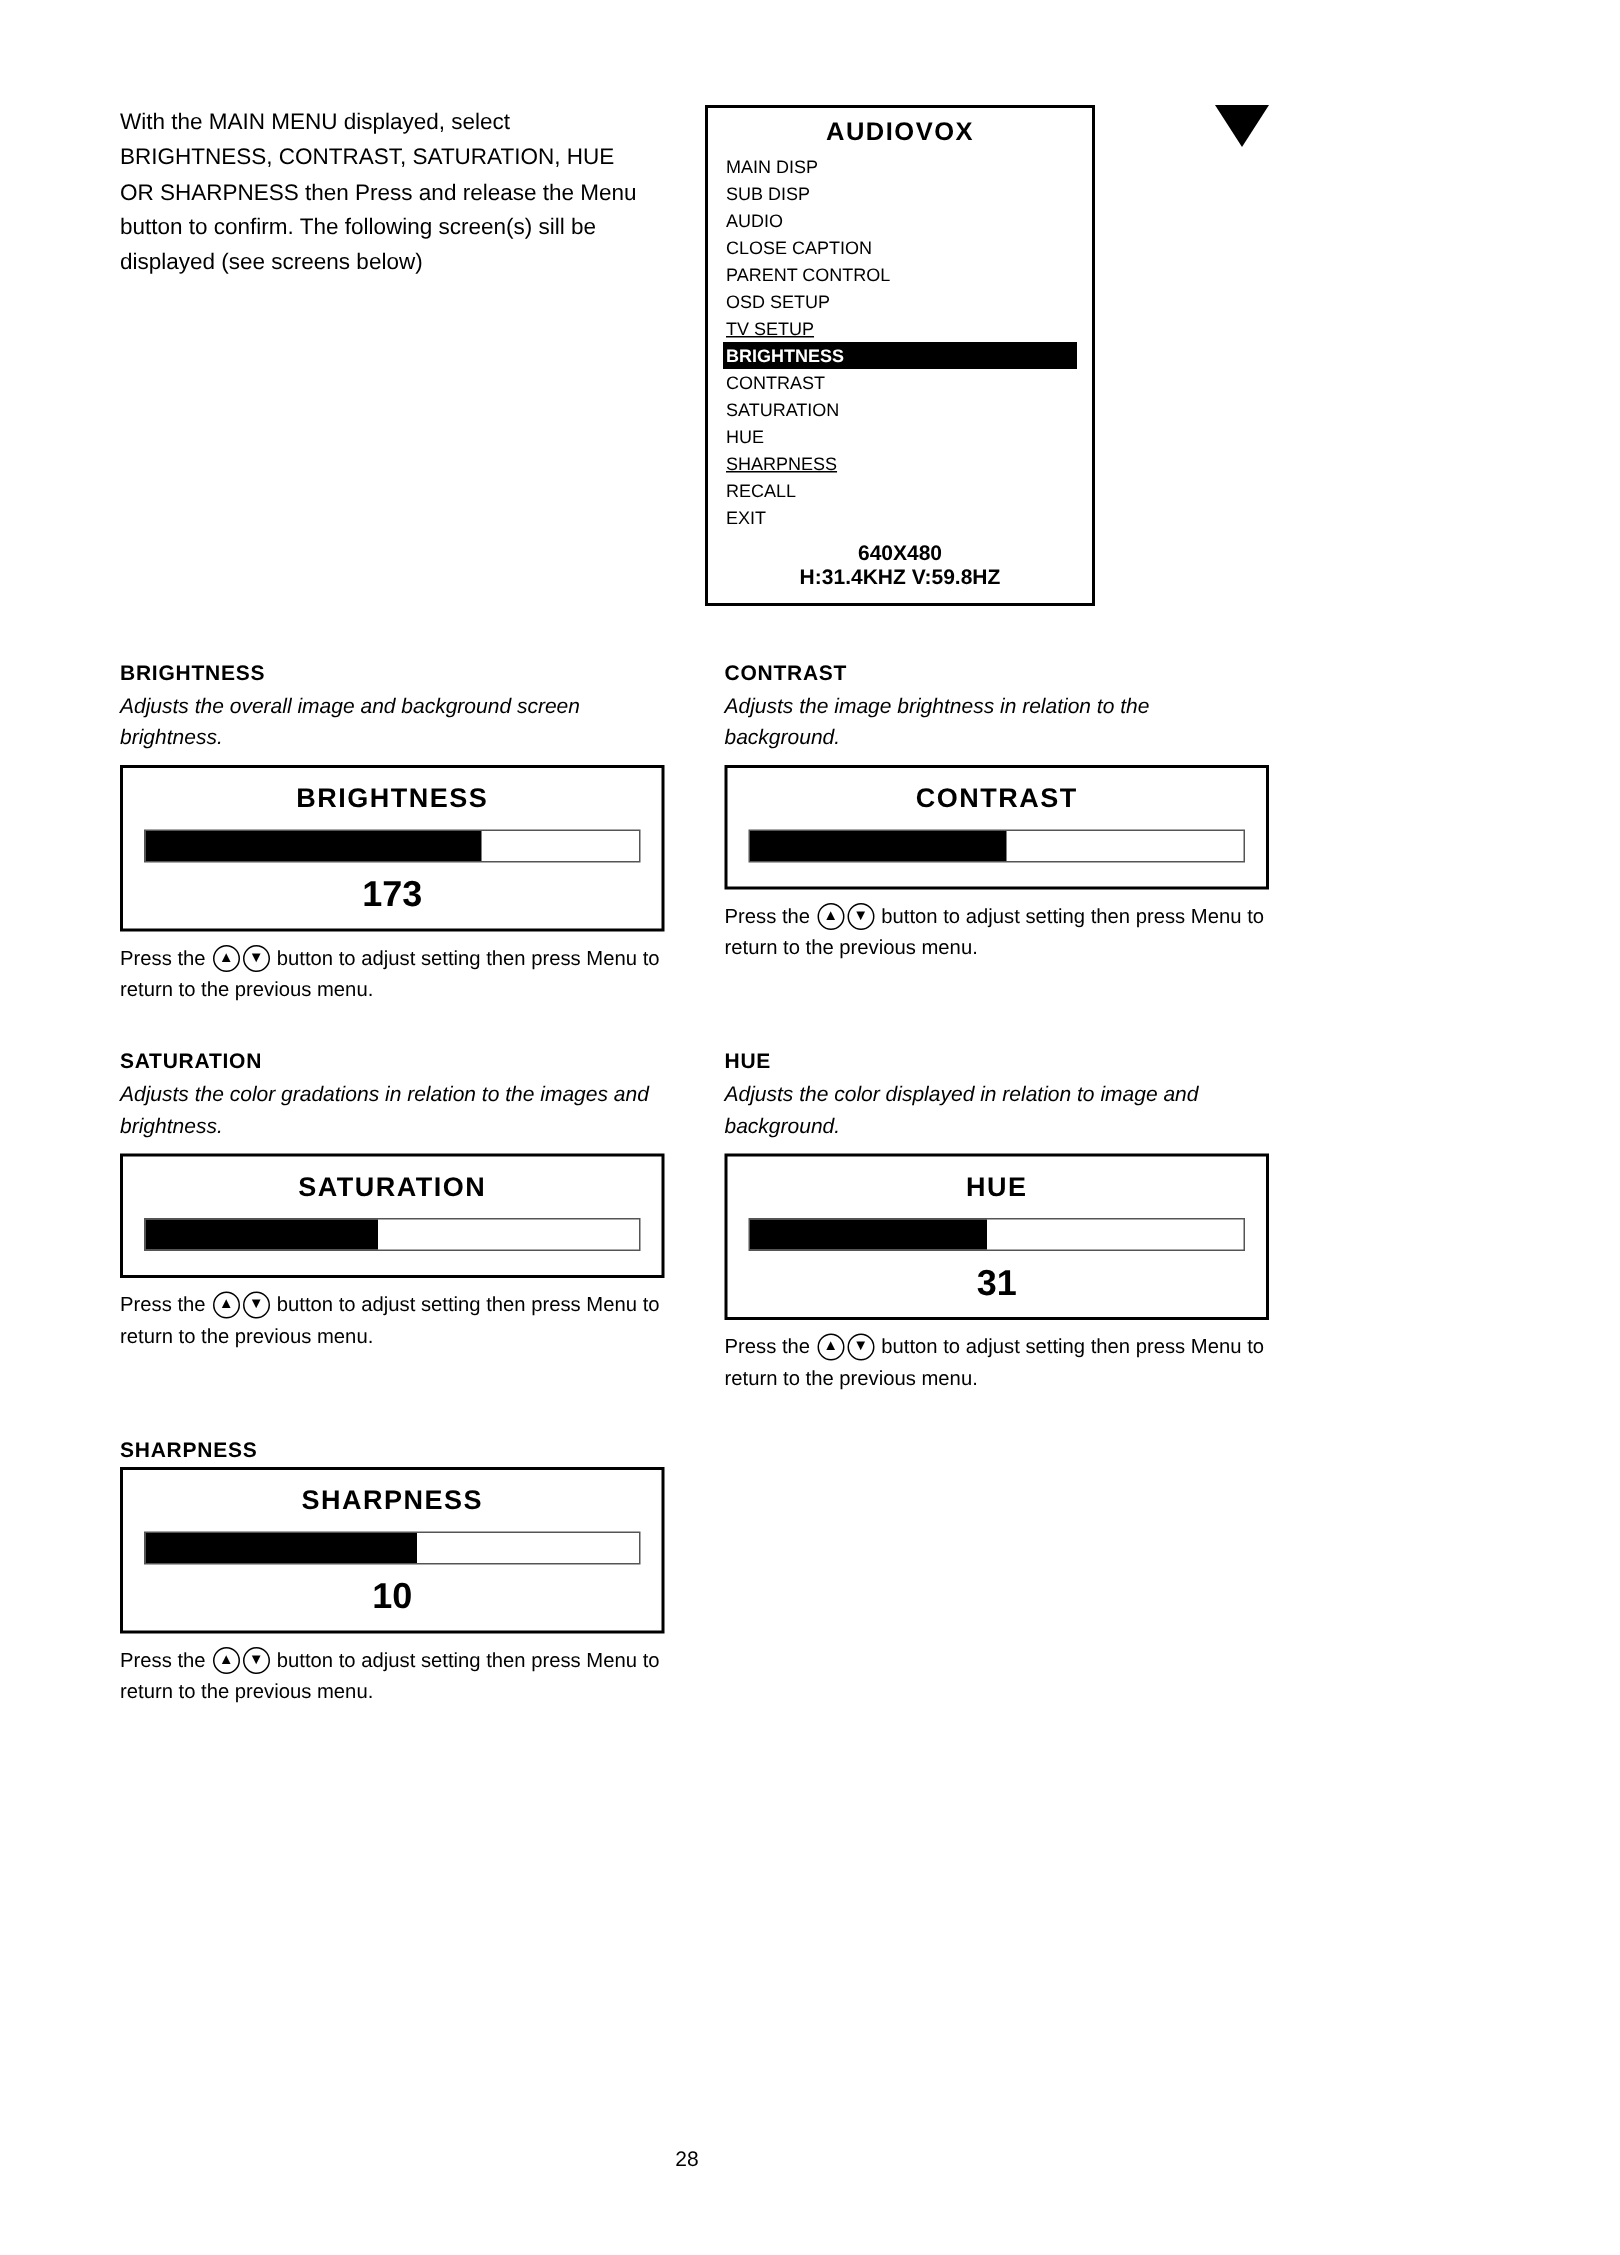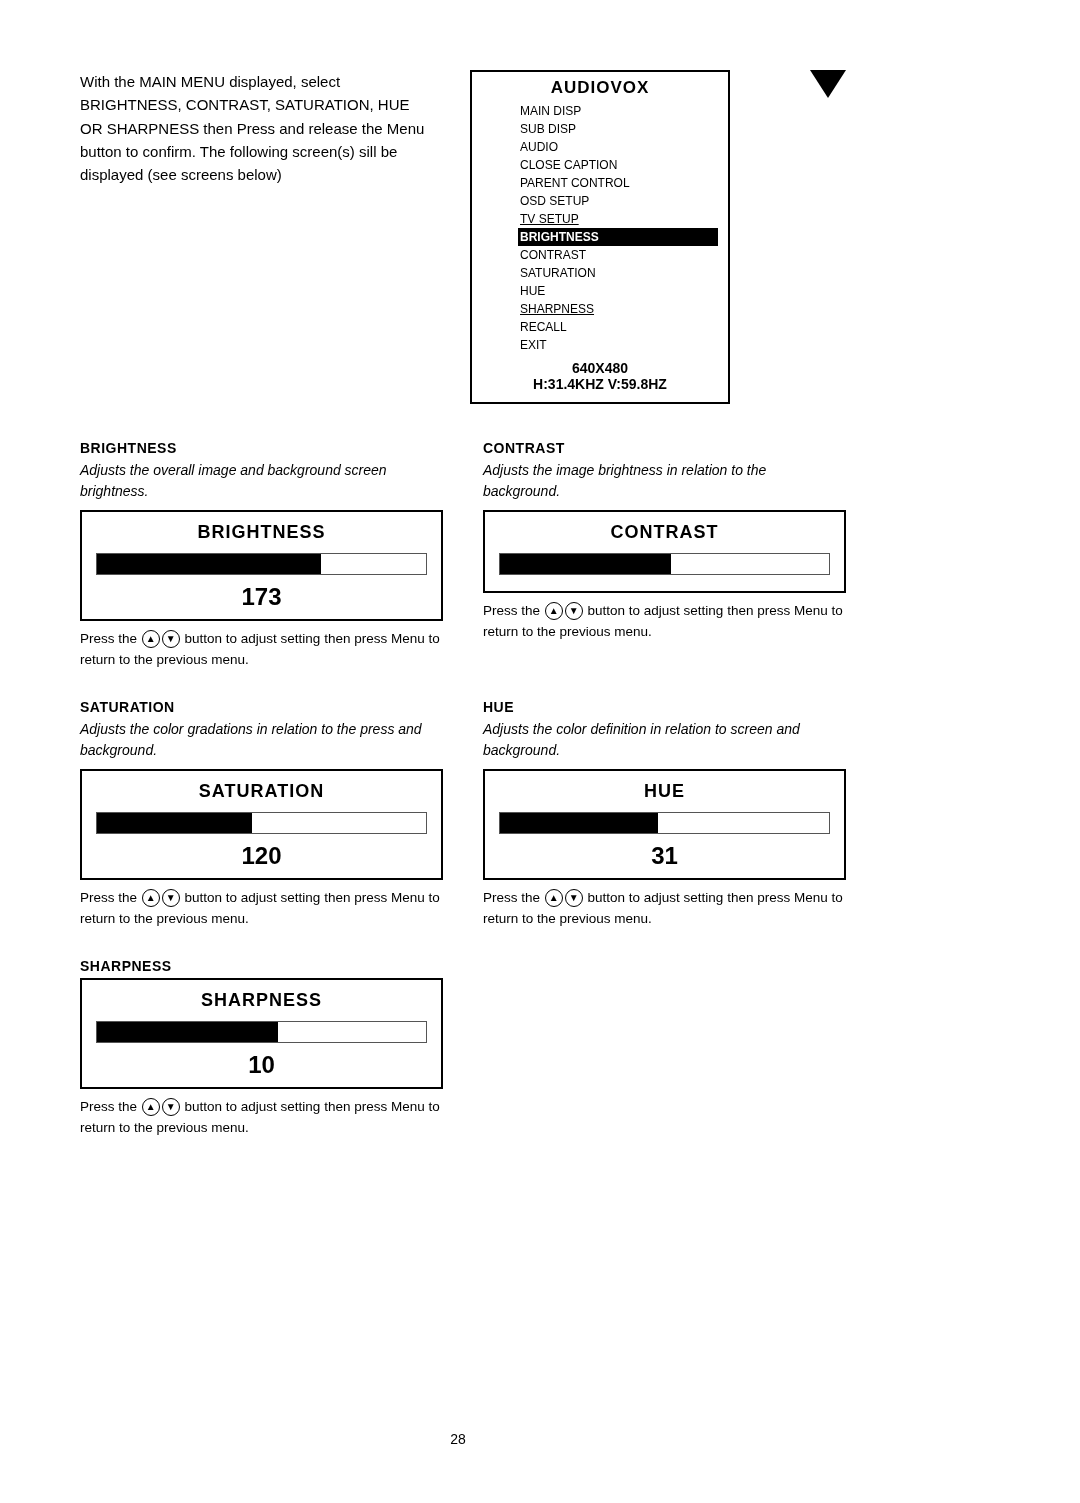--- a/index.html
+++ b/index.html
@@ -50,21 +50,20 @@
       font-size: 17px;
       font-weight: bold;
       text-align: center;
       letter-spacing: 1px;
       margin-bottom: 4px;
     }
     .menu-items {
       font-size: 12px;
       line-height: 1.5;
       list-style: none;
-      margin-left: 36px;
     }
     .menu-items li {
       padding: 0 2px;
     }
     .menu-items li.highlighted {
       background: #000;
       color: #fff;
       font-weight: bold;
     }
     .menu-items li.underlined {
@@ -233,36 +232,35 @@
           <span class="progress-bar-fill" style="width:52%"></span>
         </div>
       </div>
       <div class="button-instruction">
         Press the <span class="btn-circle">▲</span><span class="btn-circle">▼</span> button to adjust setting then press Menu to return to the previous menu.
       </div>
     </div>
 
     <div class="setting-section">
       <div class="setting-label">SATURATION</div>
-      <div class="setting-description">Adjusts the color gradations in relation to the press and background.</div>
+      <div class="setting-description">Adjusts the color gradations in relation to the images and brightness.</div>
       <div class="setting-box">
         <div class="setting-box-title">SATURATION</div>
         <div class="progress-bar-container">
           <span class="progress-bar-fill" style="width:47%"></span>
         </div>
-        <div class="setting-value">120</div>
       </div>
       <div class="button-instruction">
         Press the <span class="btn-circle">▲</span><span class="btn-circle">▼</span> button to adjust setting then press Menu to return to the previous menu.
       </div>
     </div>
 
     <div class="setting-section">
       <div class="setting-label">HUE</div>
-      <div class="setting-description">Adjusts the color definition in relation to screen and background.</div>
+      <div class="setting-description">Adjusts the color displayed in relation to image and background.</div>
       <div class="setting-box">
         <div class="setting-box-title">HUE</div>
         <div class="progress-bar-container">
           <span class="progress-bar-fill" style="width:48%"></span>
         </div>
         <div class="setting-value">31</div>
       </div>
       <div class="button-instruction">
         Press the <span class="btn-circle">▲</span><span class="btn-circle">▼</span> button to adjust setting then press Menu to return to the previous menu.
       </div>

